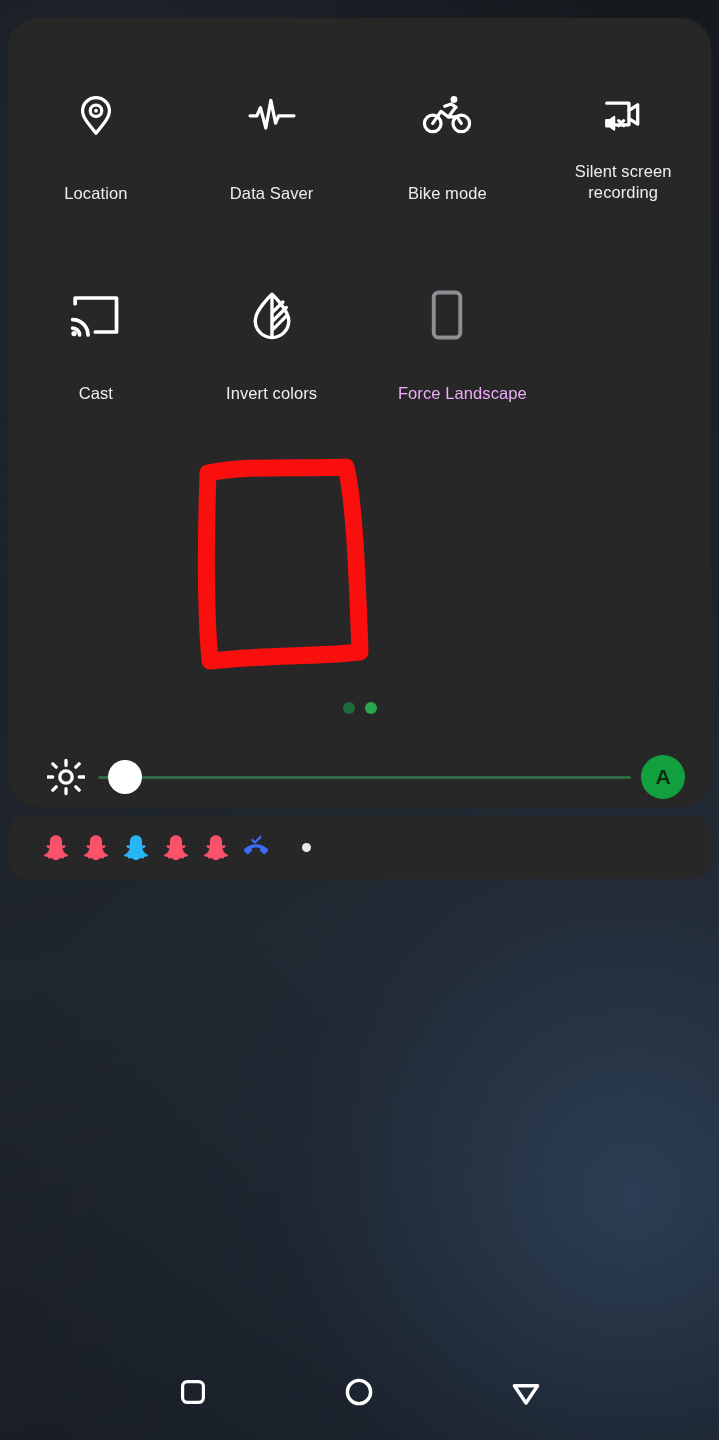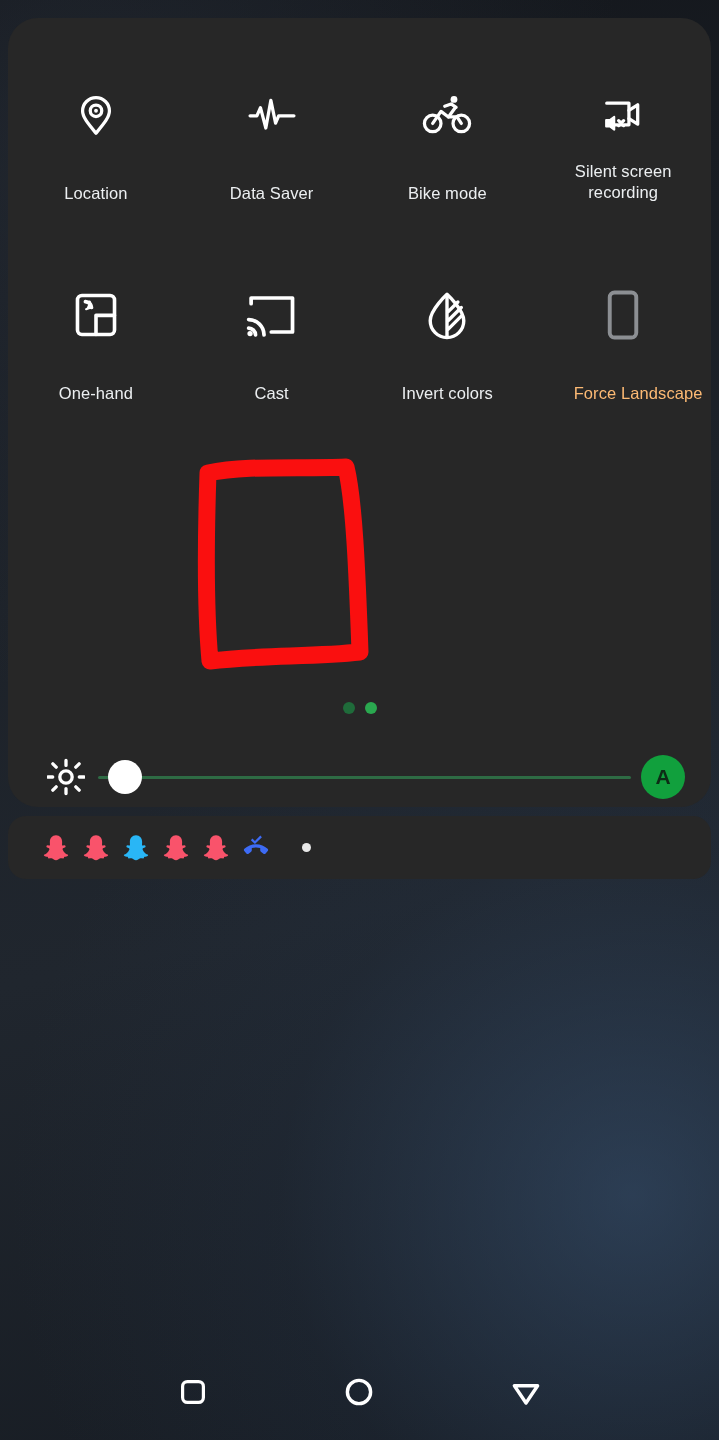--- a/index.html
+++ b/index.html
@@ -47,21 +47,21 @@
   .tile-label {
     margin-top:38px;
     font-size:16.5px;
     color:#eceff1;
     text-align:center;
     line-height:1.28;
     max-width:150px;
     letter-spacing:0.1px;
   }
   .tile.disabled .tile-icon { color:#8c8f93; }
-  .tile.disabled .tile-label { color:#fdba74;margin-left:30px; }
+  .tile.disabled .tile-label { color:#f0abfc;margin-left:30px; }
 
   
   .tile.twoline .tile-label { margin-top:16px; }
 
   
   #page-dots {
     position:absolute; left:0; right:0; top:684px;
     display:flex; justify-content:center; gap:10px;
   }
   .dot { width:12px; height:12px; border-radius:50%; }
@@ -194,31 +194,20 @@
             <path d="M19.8 13.1l5.6-3.6v12.4l-5.6-3.6"></path>
             <path d="M10.4 17.2L7.6 19.2H5.2v4.1h2.4l2.8 2.1V17.2z" fill="currentColor" stroke="currentColor" stroke-width="1.3"></path>
             <path d="M13.2 19.6l3.2 3.2M16.4 19.6l-3.2 3.2"></path>
           </svg>
         </div>
         <div class="tile-label" style="white-space:pre-line">Silent screen
 recording</div>
       </div>
 
 
-      <div class="tile">
-        <div class="tile-icon">
-          <svg width="48" height="48" viewBox="0 0 28 28" fill="none" stroke="currentColor" stroke-width="2.1" stroke-linecap="round" stroke-linejoin="round">
-            <rect x="3.2" y="2.6" width="21.6" height="22.8" rx="2.6"></rect>
-            <path d="M14 14.2v11.2M14 14.2h10.8"></path>
-            <path d="M7.8 6.2c2 .2 3.3 1.4 3.6 3.4"></path>
-            <path d="M10.3 6.1l1.3 3.4-3.4 1.1" fill="currentColor" stroke="currentColor" stroke-width="1.2"></path>
-          </svg>
-        </div>
-        <div class="tile-label">One-hand</div>
-      </div>
 
 
 
       <div class="tile">
         <div class="tile-icon">
           <svg width="54" height="46" viewBox="0 0 30 26" fill="none" stroke="currentColor" stroke-width="2.1" stroke-linecap="round" stroke-linejoin="round">
             <path d="M3.2 6.6V3.4h23.4v19.2h-12"></path>
             <path d="M1.8 20.4a4 4 0 0 1 3.9 3.9"></path>
             <path d="M1.8 15.6a8.8 8.8 0 0 1 8.7 8.7"></path>
             <circle cx="2.6" cy="23.5" r="1.5" fill="currentColor" stroke="none"></circle>

